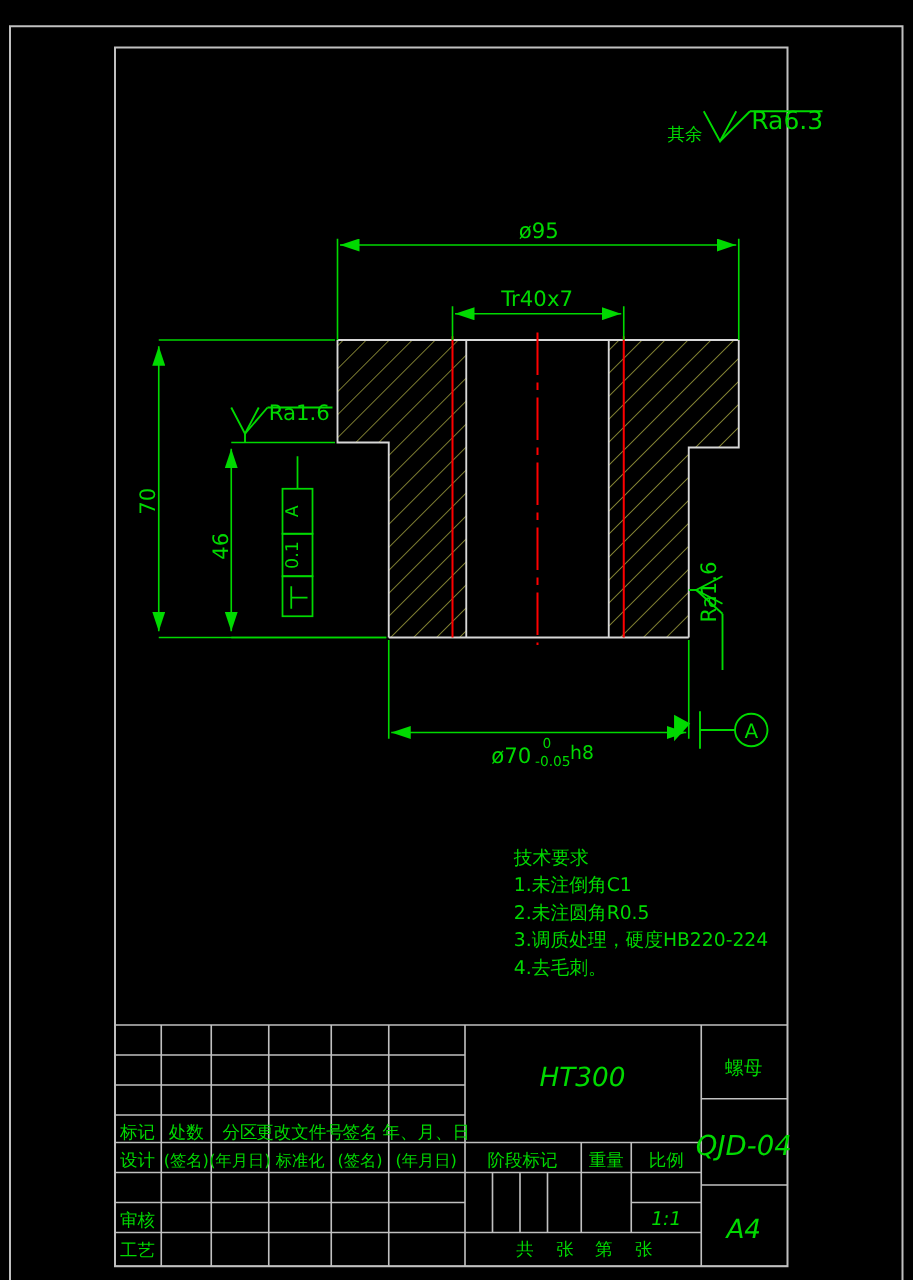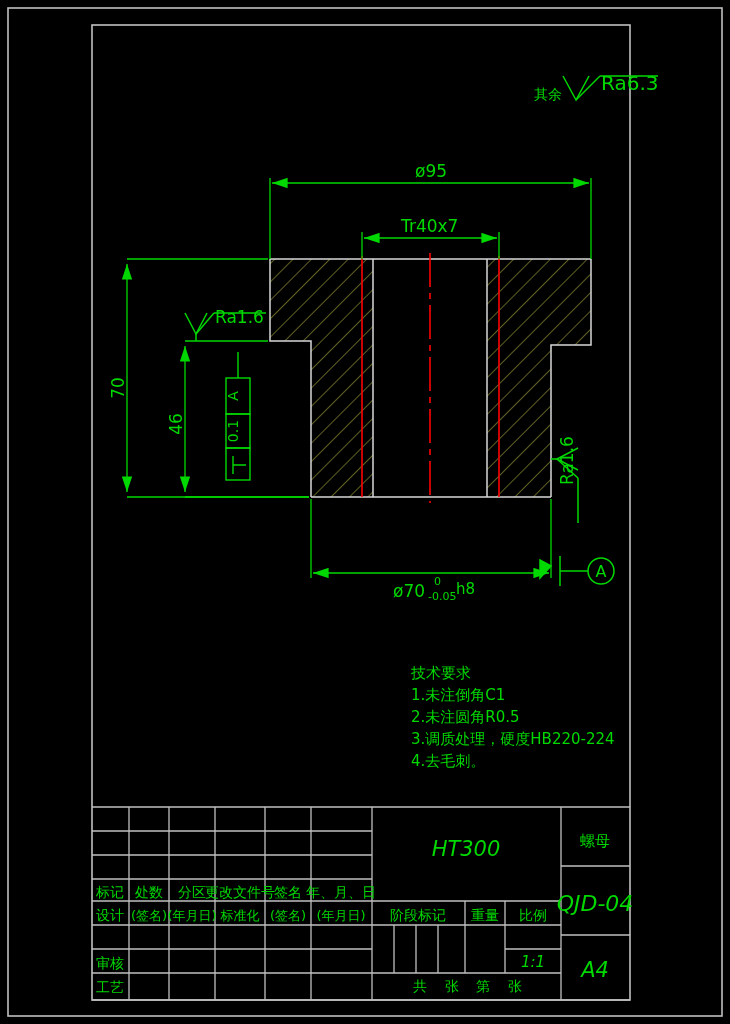--- a/index.html
+++ b/index.html
@@ -1,18 +1,18 @@
 <!DOCTYPE html>
 <html><head>
 <meta charset="utf-8">
 <style>
   html,body{margin:0;padding:0;background:#000;}
   body{width:730px;height:1024px;overflow:hidden;
        font-family:"DejaVu Sans","Liberation Sans",sans-serif;}
-  #stage{position:relative;width:730px;height:736px;background:#000;}
+  #stage{position:relative;width:730px;height:736px;background:#000;margin-top:13px;}
   svg.layer{position:absolute;left:0;top:0;width:730px;height:1024px;}
   .txt{fill:#00d900;font-family:"DejaVu Sans","Liberation Sans",sans-serif;}
   .ital{font-style:italic;}
 </style>
 </head>
 <body>
 
 <div id="stage">
 
   <svg class="layer" viewBox="0 0 730 1024">

